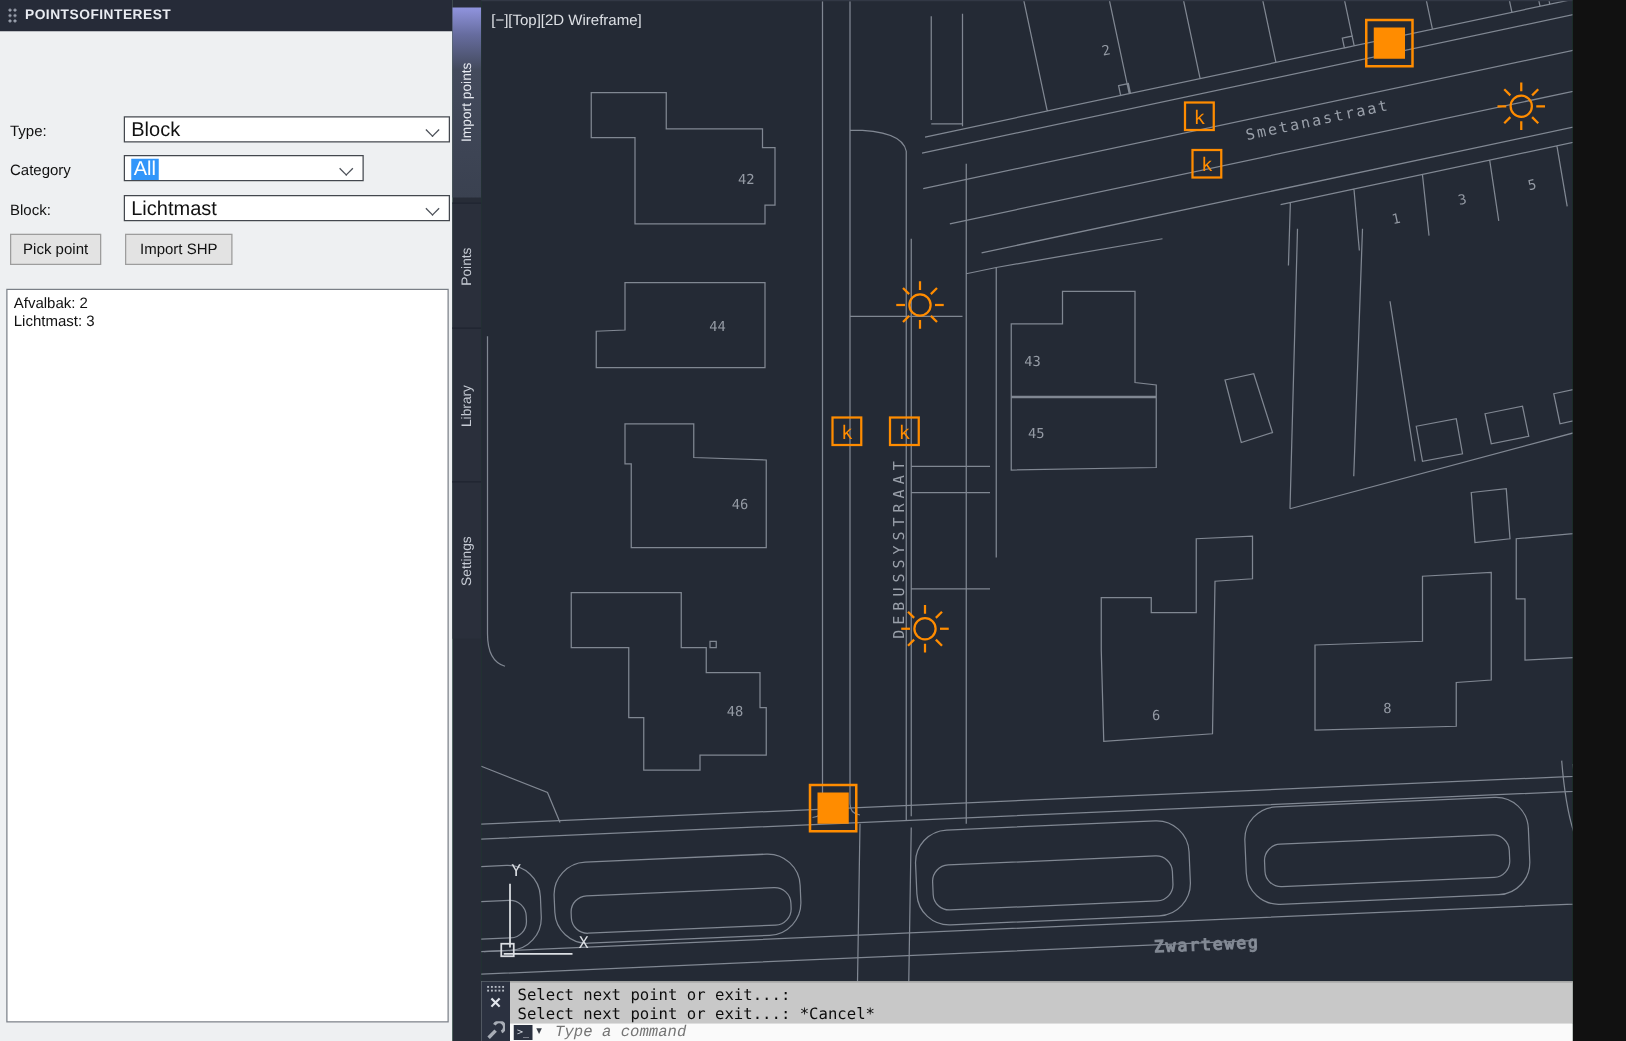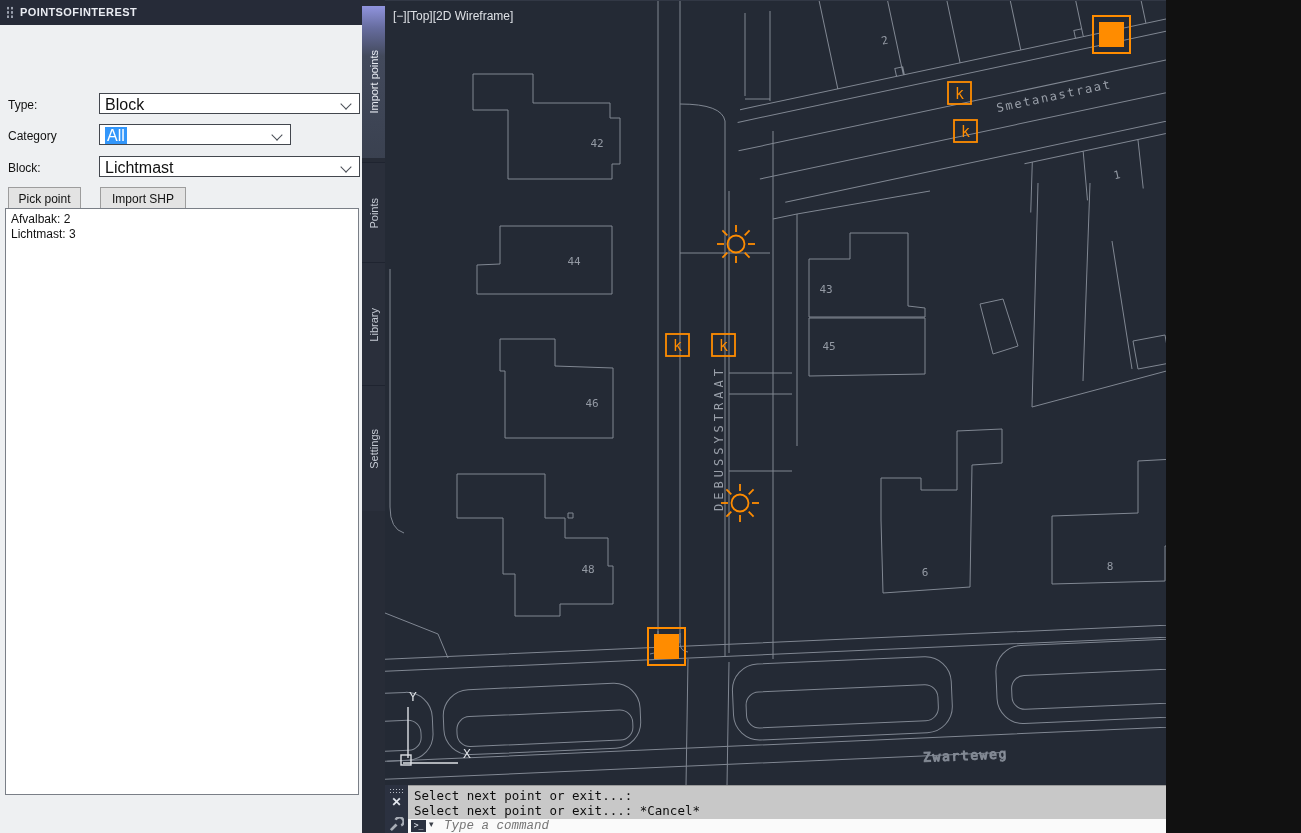--- a/index.html
+++ b/index.html
@@ -1,16 +1,16 @@
 <!DOCTYPE html>
 <html><head>
 <meta charset="utf-8">
 <style>
   html,body{margin:0;padding:0;background:#111;}
-  .app{position:relative;width:1166px;height:833px;overflow:hidden;
+  .app{position:relative;width:1258px;height:833px;overflow:hidden;
        font-family:"Liberation Sans",sans-serif;background:#14532d;}
   .abs{position:absolute;}
 
   
   .panel{left:0;top:0;width:362px;height:833px;background:#eef0f2;}
   .titlebar{left:0;top:0;width:362px;height:25px;background:#262b38;color:#e9ecf2;
             font-size:11px;font-weight:bold;letter-spacing:.4px;line-height:25px;}
   .titlebar .grip{position:absolute;left:6px;top:6px;width:8px;height:13px;
             background-image:radial-gradient(#9aa0ad 1px,transparent 1.1px);
             background-size:4px 4.3px;}
@@ -20,21 +20,21 @@
   .hdr-title{position:absolute;left:99px;top:11px;font-size:15px;color:#101010;}
   .hdr-sub{position:absolute;left:99px;top:33px;font-size:12px;color:#101010;}
   .form-label{font-size:12px;color:#111;}
   .sel{background:#fff;border:1px solid #43474e;height:21px;font-size:16px;color:#111;
        line-height:21px;padding-left:5px;box-sizing:border-box;}
   .sel .chev{position:absolute;right:9px;top:6px;width:7px;height:7px;
        border-right:1.4px solid #4a4f57;border-bottom:1.4px solid #4a4f57;transform:rotate(45deg);}
   .sel-hl{background:#3296fa;color:#fff;padding:0 2px;}
   .btn{background:#e3e3e3;border:1px solid #9d9d9d;font-size:12px;color:#111;
        text-align:center;line-height:23px;box-sizing:border-box;}
-  .listbox{left:5px;top:208px;width:354px;height:587px;background:#fff;
+  .listbox{left:5px;top:231px;width:354px;height:587px;background:#fff;
        border:1px solid #7a7f87;box-sizing:border-box;padding:3px 5px;
        font-size:12px;color:#111;line-height:15px;}
 
   
   .tabstrip{left:362px;top:0;width:23px;height:833px;background:#272c37;}
   .vtab{position:absolute;left:0;width:23px;display:flex;align-items:center;justify-content:center;
         color:#c6cbd4;font-size:11px;background:#2a2f3b;border-top:1px solid #1f2430;}
   .vtab span{writing-mode:vertical-rl;transform:rotate(180deg);white-space:nowrap;}
   .vtab.active{background:linear-gradient(180deg,#9094de 0px,#666c9e 22px,#434a5c 50px,#3a4150 100%);
         border-top:none;color:#e8ebf2;}

